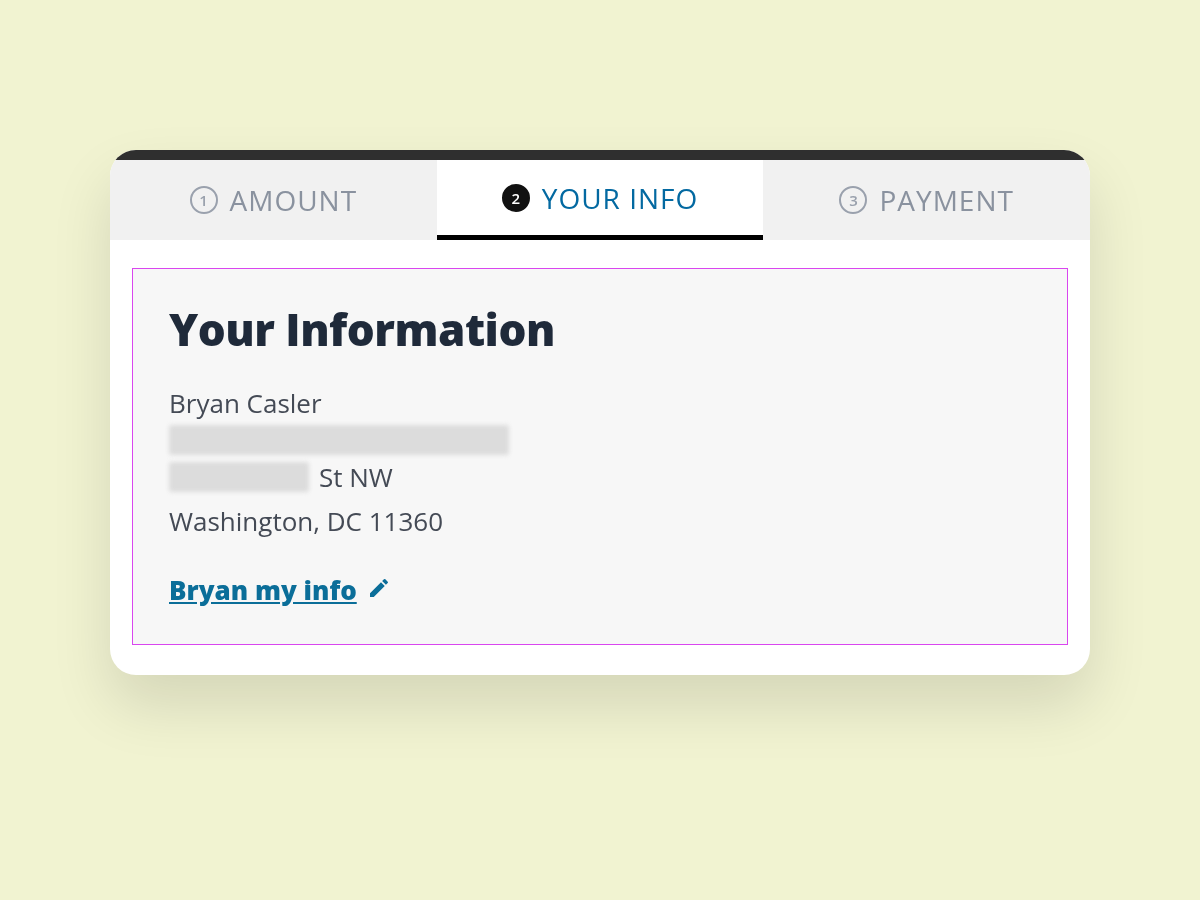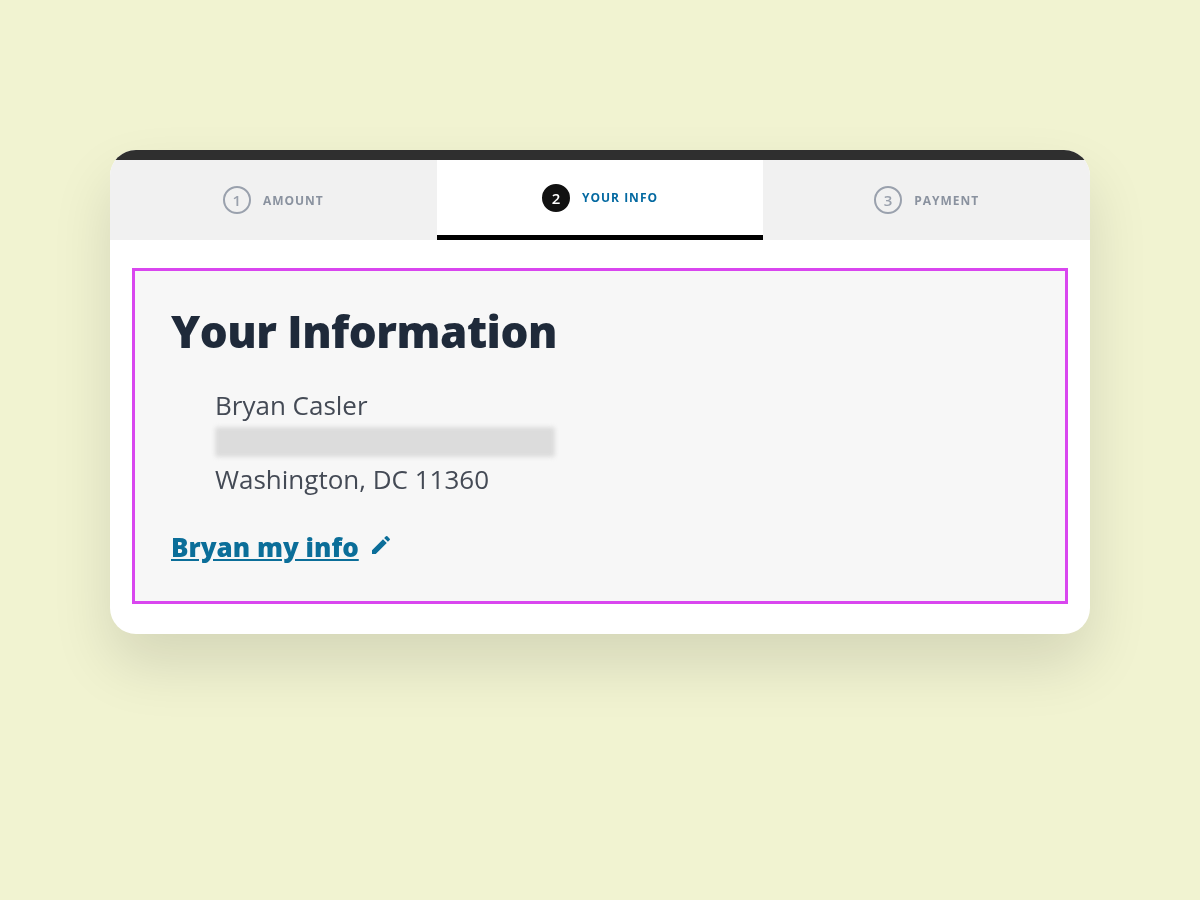--- a/index.html
+++ b/index.html
@@ -43,60 +43,59 @@
       border-radius: 50%;
       border: 2px solid #9aa1ad;
       display: flex;
       align-items: center;
       justify-content: center;
       font-size: 15px;
       font-weight: 600;
       color: #9aa1ad;
     }
     .tab .tab-label {
-      font-size: 12px;
-      font-weight: 700;
+      font-size: 28px;
+      font-weight: 400;
       letter-spacing: 1px;
       color: #8a929f;
     }
     .tab.active {
       background: #ffffff;
       border-bottom: 5px solid #000;
     }
     .tab.active .step-circle {
       background: #111;
       border-color: #111;
       color: #fff;
     }
     .tab.active .tab-label {
       color: #0369a1;
     }
     .content {
       padding: 28px 22px 30px;
     }
     .info-box {
-      border: 3px solid #d946ef;
+      border: 1px solid #d946ef;
       background: #f7f7f7;
       padding: 30px 36px 36px;
     }
     .info-title {
       font-size: 44px;
       font-weight: 800;
       color: #1f2a3a;
       margin-bottom: 22px;
       letter-spacing: -0.5px;
     }
     .info-line {
       font-size: 26px;
       color: #444a55;
       line-height: 1.7;
       display: flex;
       align-items: center;
       gap: 10px;
-      margin-left: 44px;
     }
     .redact {
       display: inline-block;
       background: #dcdcdc;
       height: 30px;
       border-radius: 3px;
       filter: blur(2px);
     }
     .redact-1 { width: 340px; }
     .redact-2 { width: 140px; }
@@ -141,20 +140,24 @@
   <div class="content">
     <div class="info-box">
       <h1 class="info-title">Your Information</h1>
 
       <div class="info-line">Bryan Casler</div>
 
       <div class="info-line">
         <span class="redact redact-1"></span>
       </div>
 
+      <div class="info-line">
+        <span class="redact redact-2"></span>
+        <span>St NW</span>
+      </div>
 
       <div class="info-line">Washington, DC 11360</div>
 
       <a class="change-link">
         <span>Bryan my info</span>
         <span>
           <svg viewBox="0 0 24 24">
               <path d="M3 17.25V21h3.75l11-11.03-3.75-3.75L3 17.25zM20.71 7.04a1 1 0 0 0 0-1.41l-2.34-2.34a1 1 0 0 0-1.41 0l-1.83 1.83 3.75 3.75 1.83-1.83z"></path>
             </svg>
         </span>

